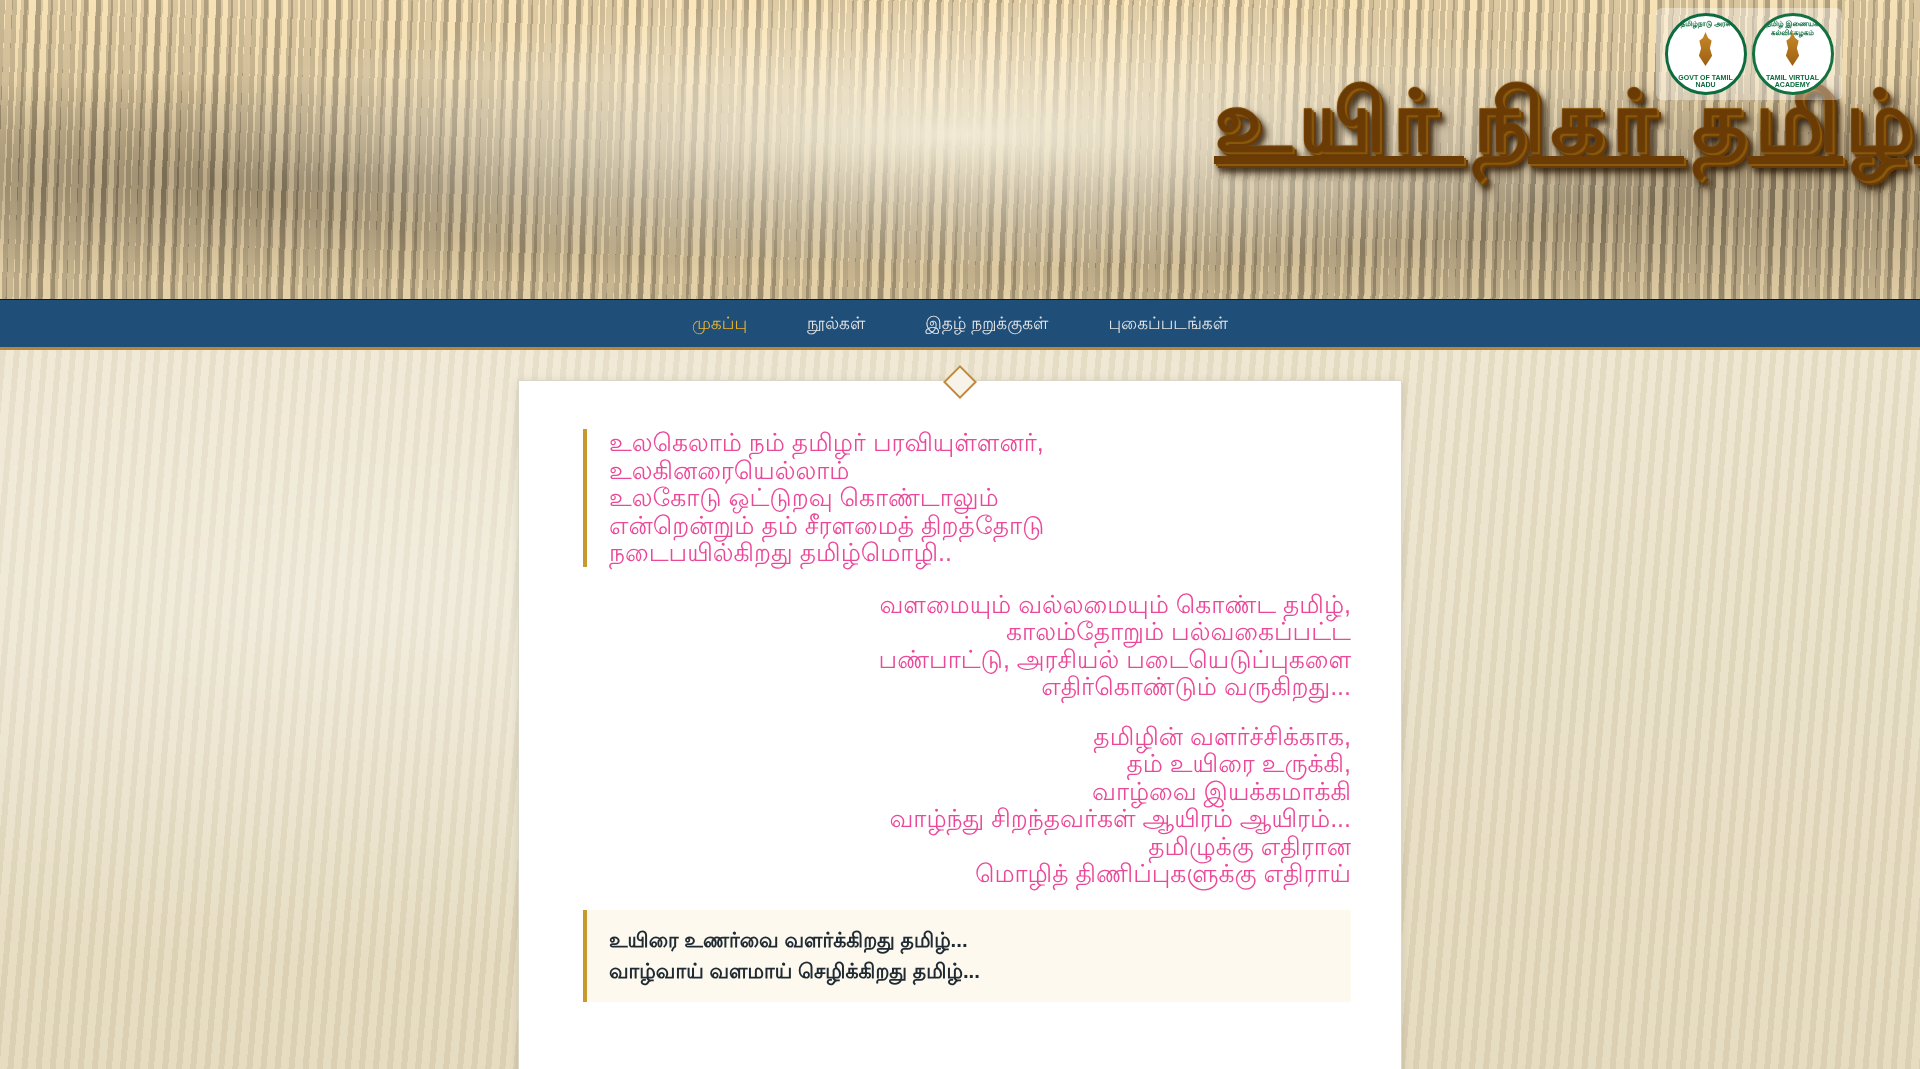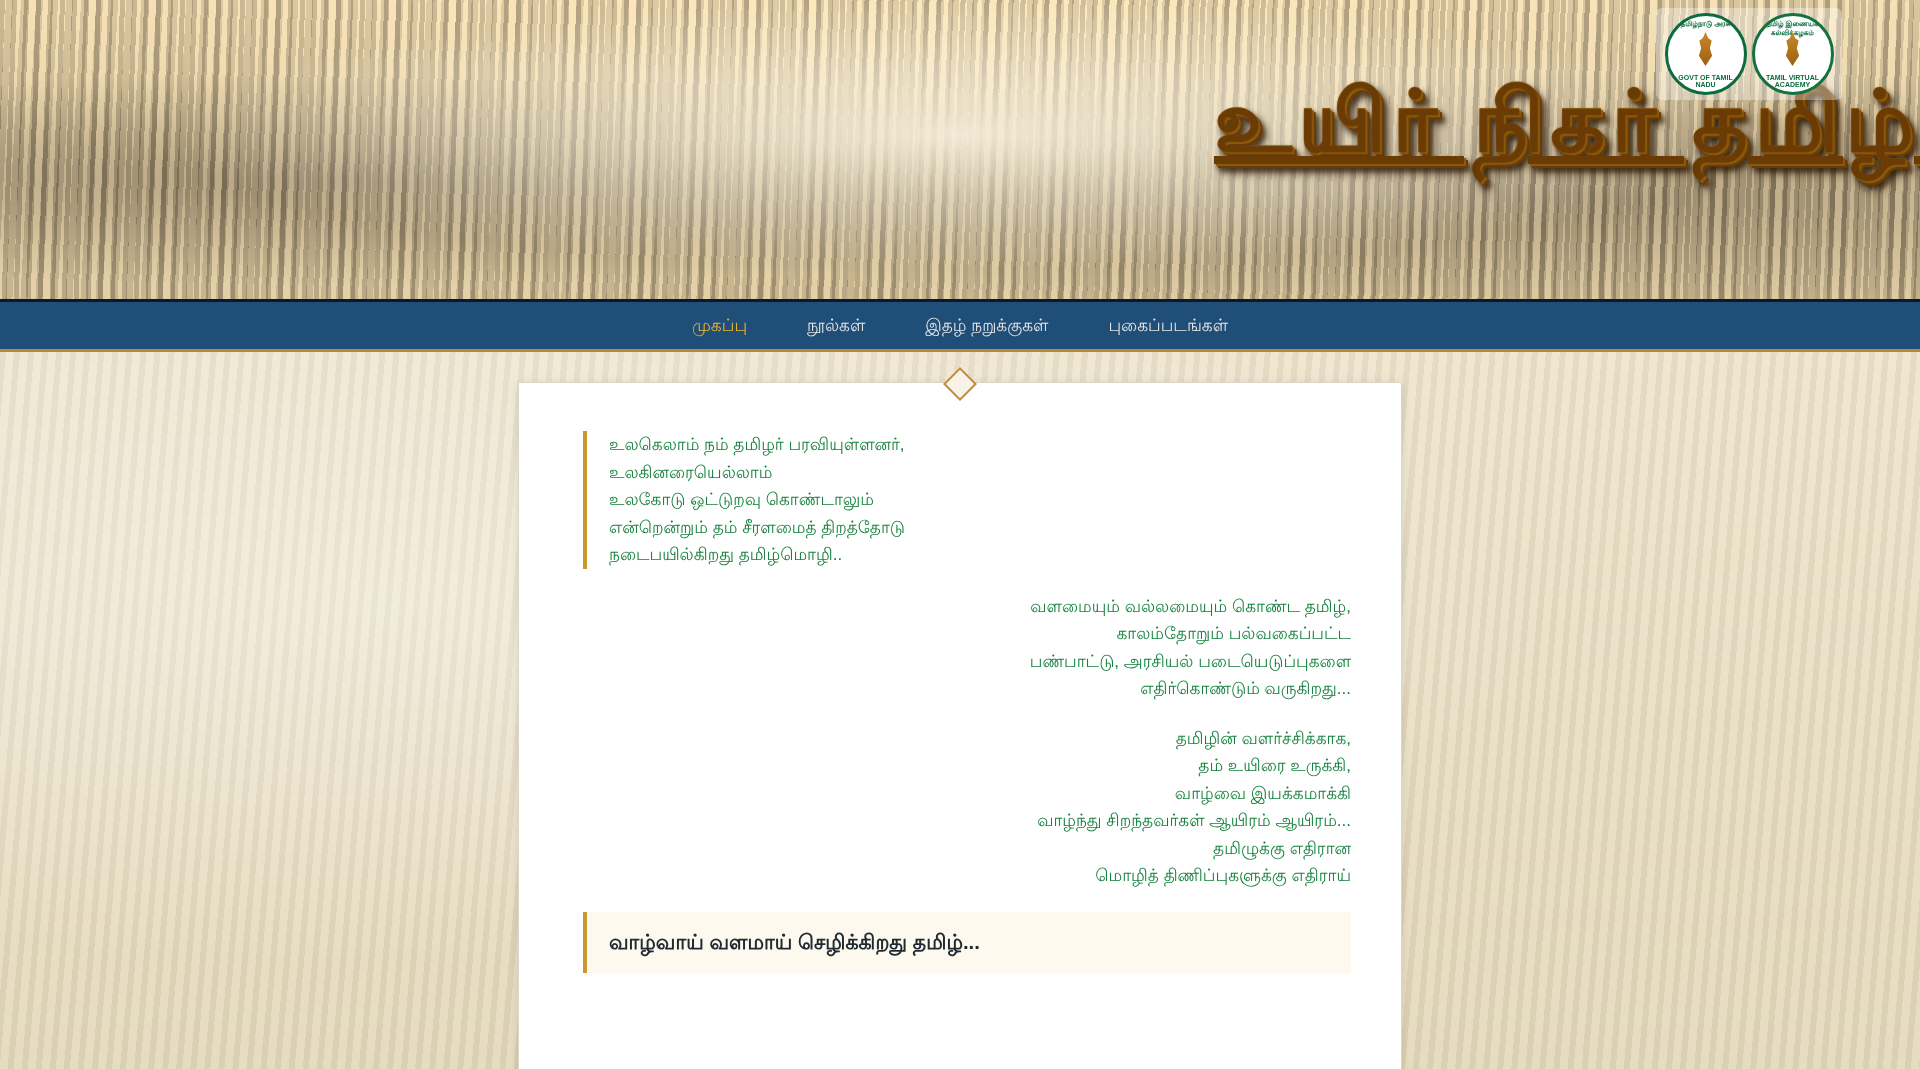--- a/index.html
+++ b/index.html
@@ -111,21 +111,21 @@
     text-align: center;
   }
   .logo-arc-top { top: 4px; }
   .logo-arc-bottom { bottom: 4px; }
 
   
   .navbar {
     position: relative;
     height: 47px;
     background: #1f4e79;
-    border-top: 3px solid #0f172a;
+    border-top: 1px solid #0f172a;
     border-bottom: 3px solid #b9873a;
     display: flex;
     align-items: center;
     justify-content: center;
     gap: 0;
   }
   .nav-item {
     color: #e5e5e5;
     font-size: 17px;
     padding: 0 30px;
@@ -179,23 +179,23 @@
     height: 20px;
     background: #f7f3e8;
     border: 2px solid #c08a3e;
   }
   .poem-block {
     border-left: 4px solid #c79a2e;
     padding-left: 22px;
     margin: 8px 0 24px 14px;
   }
   .poem-line, .para-line {
-    font-size: 17px;
+    font-size: 25px;
     line-height: 27.5px;
-    color: #15803d;
+    color: #ec4899;
     white-space: nowrap;
   }
   .para {
     margin: 0 0 22px 14px;
     text-align: right;
   }
   .highlight-box {
     margin: 18px 0 0 14px;
     background: #fdf9ee;
     border-left: 4px solid #c79a2e;
@@ -268,16 +268,17 @@
     <div class="para">
       <div class="para-line">தமிழின் வளர்ச்சிக்காக,</div>
       <div class="para-line">தம் உயிரை உருக்கி,</div>
       <div class="para-line">வாழ்வை இயக்கமாக்கி</div>
       <div class="para-line">வாழ்ந்து சிறந்தவர்கள் ஆயிரம் ஆயிரம்...</div>
       <div class="para-line">தமிழுக்கு எதிரான</div>
       <div class="para-line">மொழித் திணிப்புகளுக்கு எதிராய்</div>
     </div>
 
     <div class="highlight-box">
+      <div class="highlight-line">உயிரை உணர்வை வளர்க்கிறது தமிழ்...</div>
       <div class="highlight-line">வாழ்வாய் வளமாய் செழிக்கிறது தமிழ்...</div>
     </div>
   </div>
 </div>
 
 </body></html>

